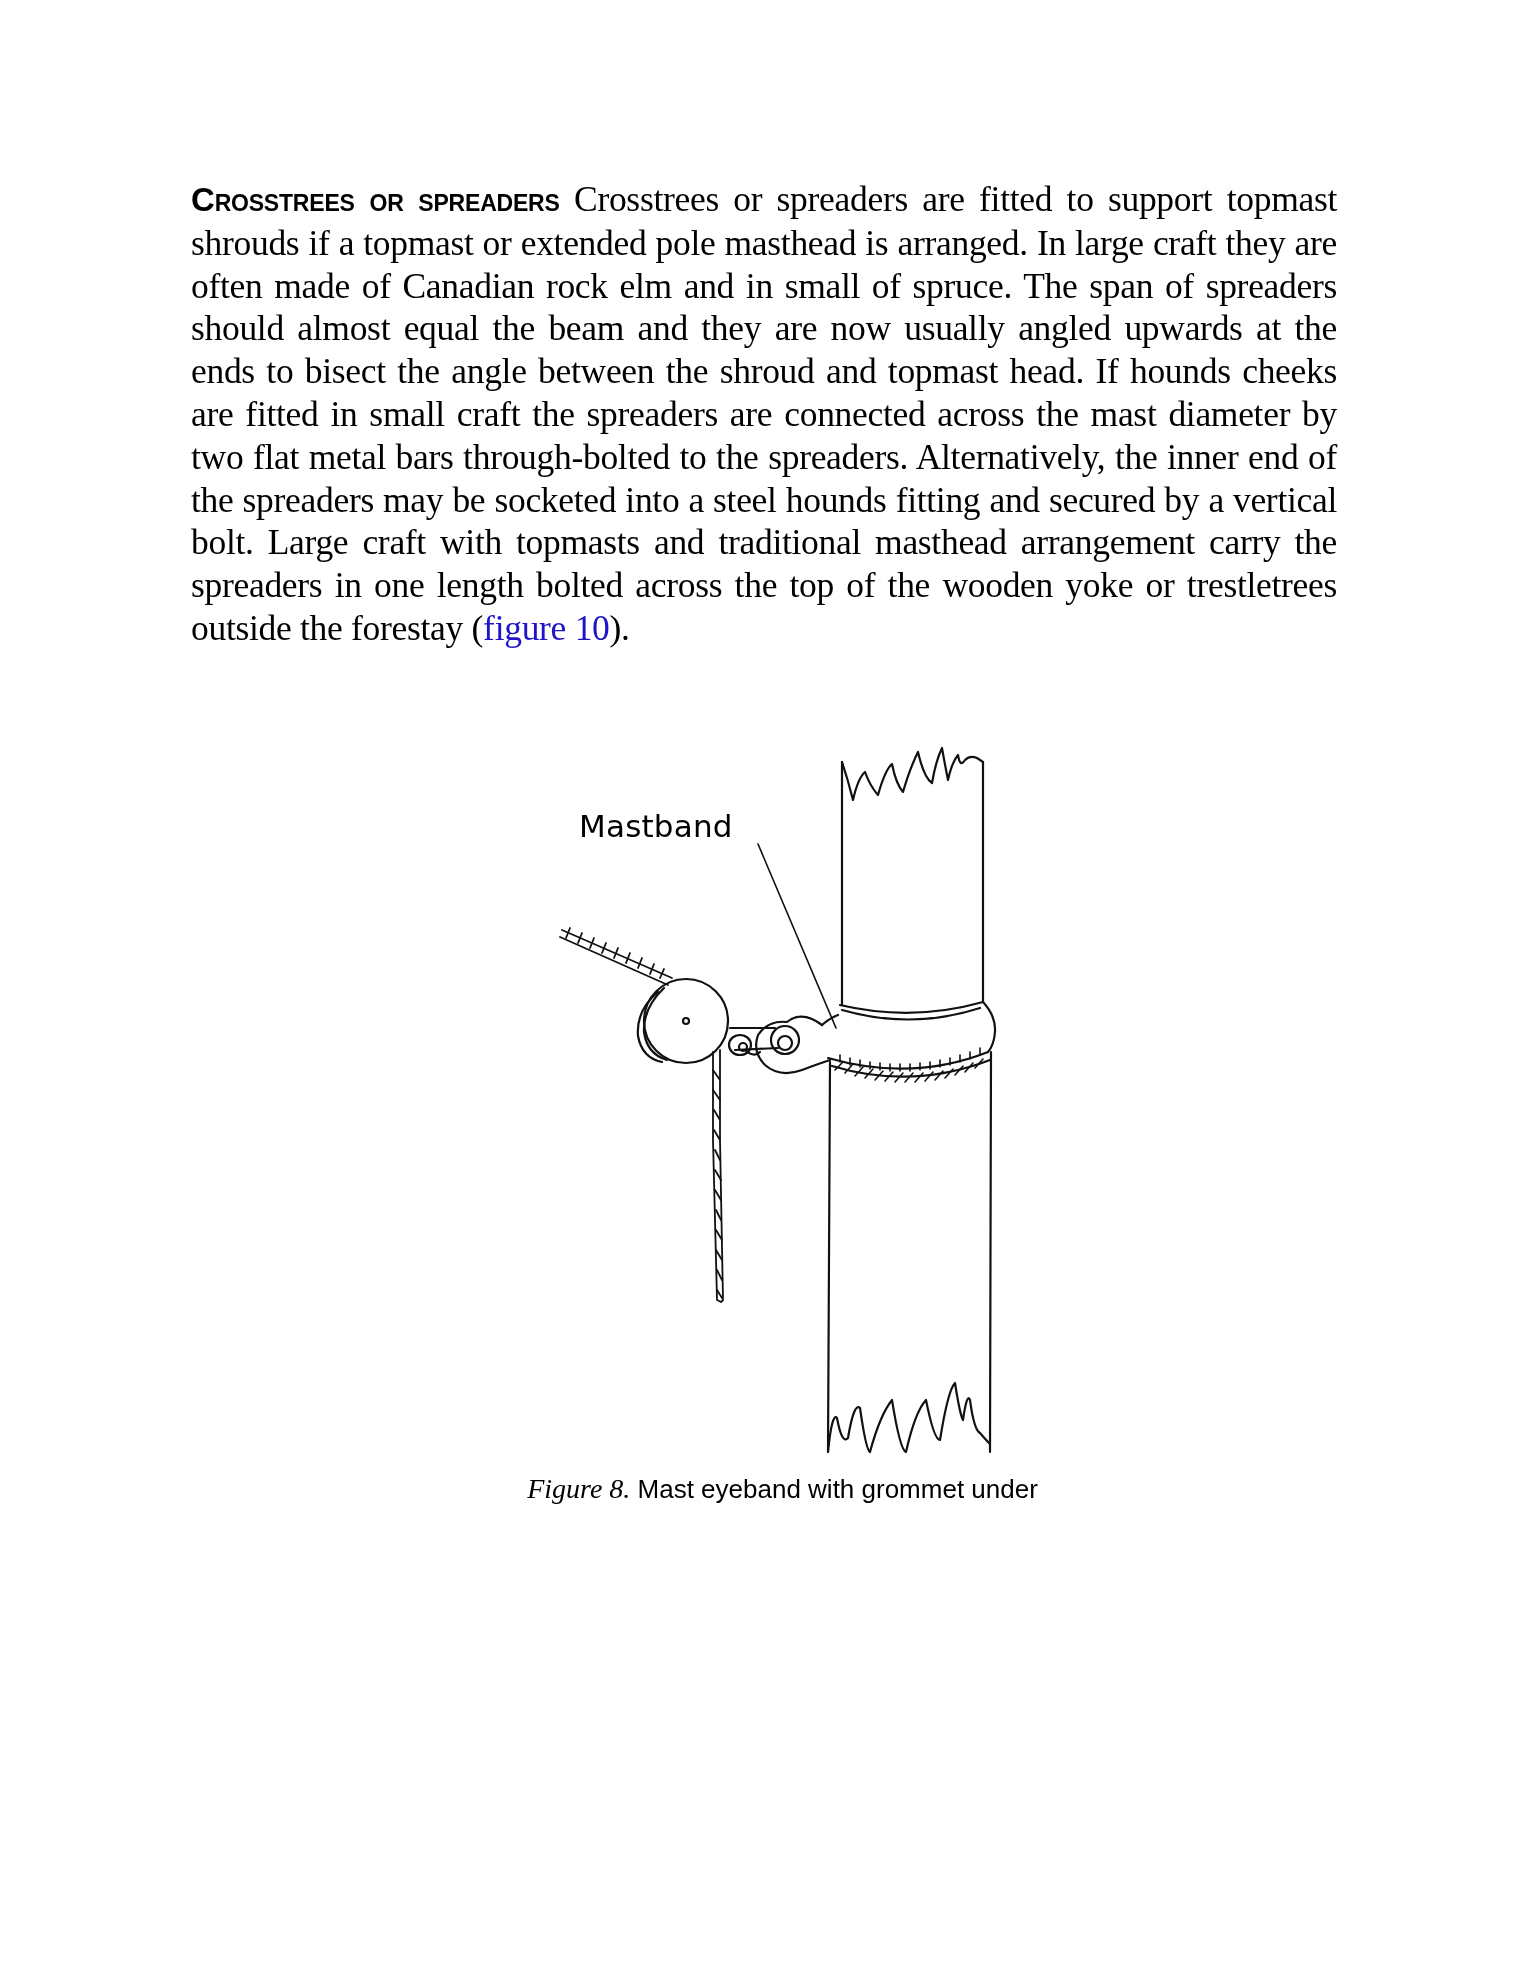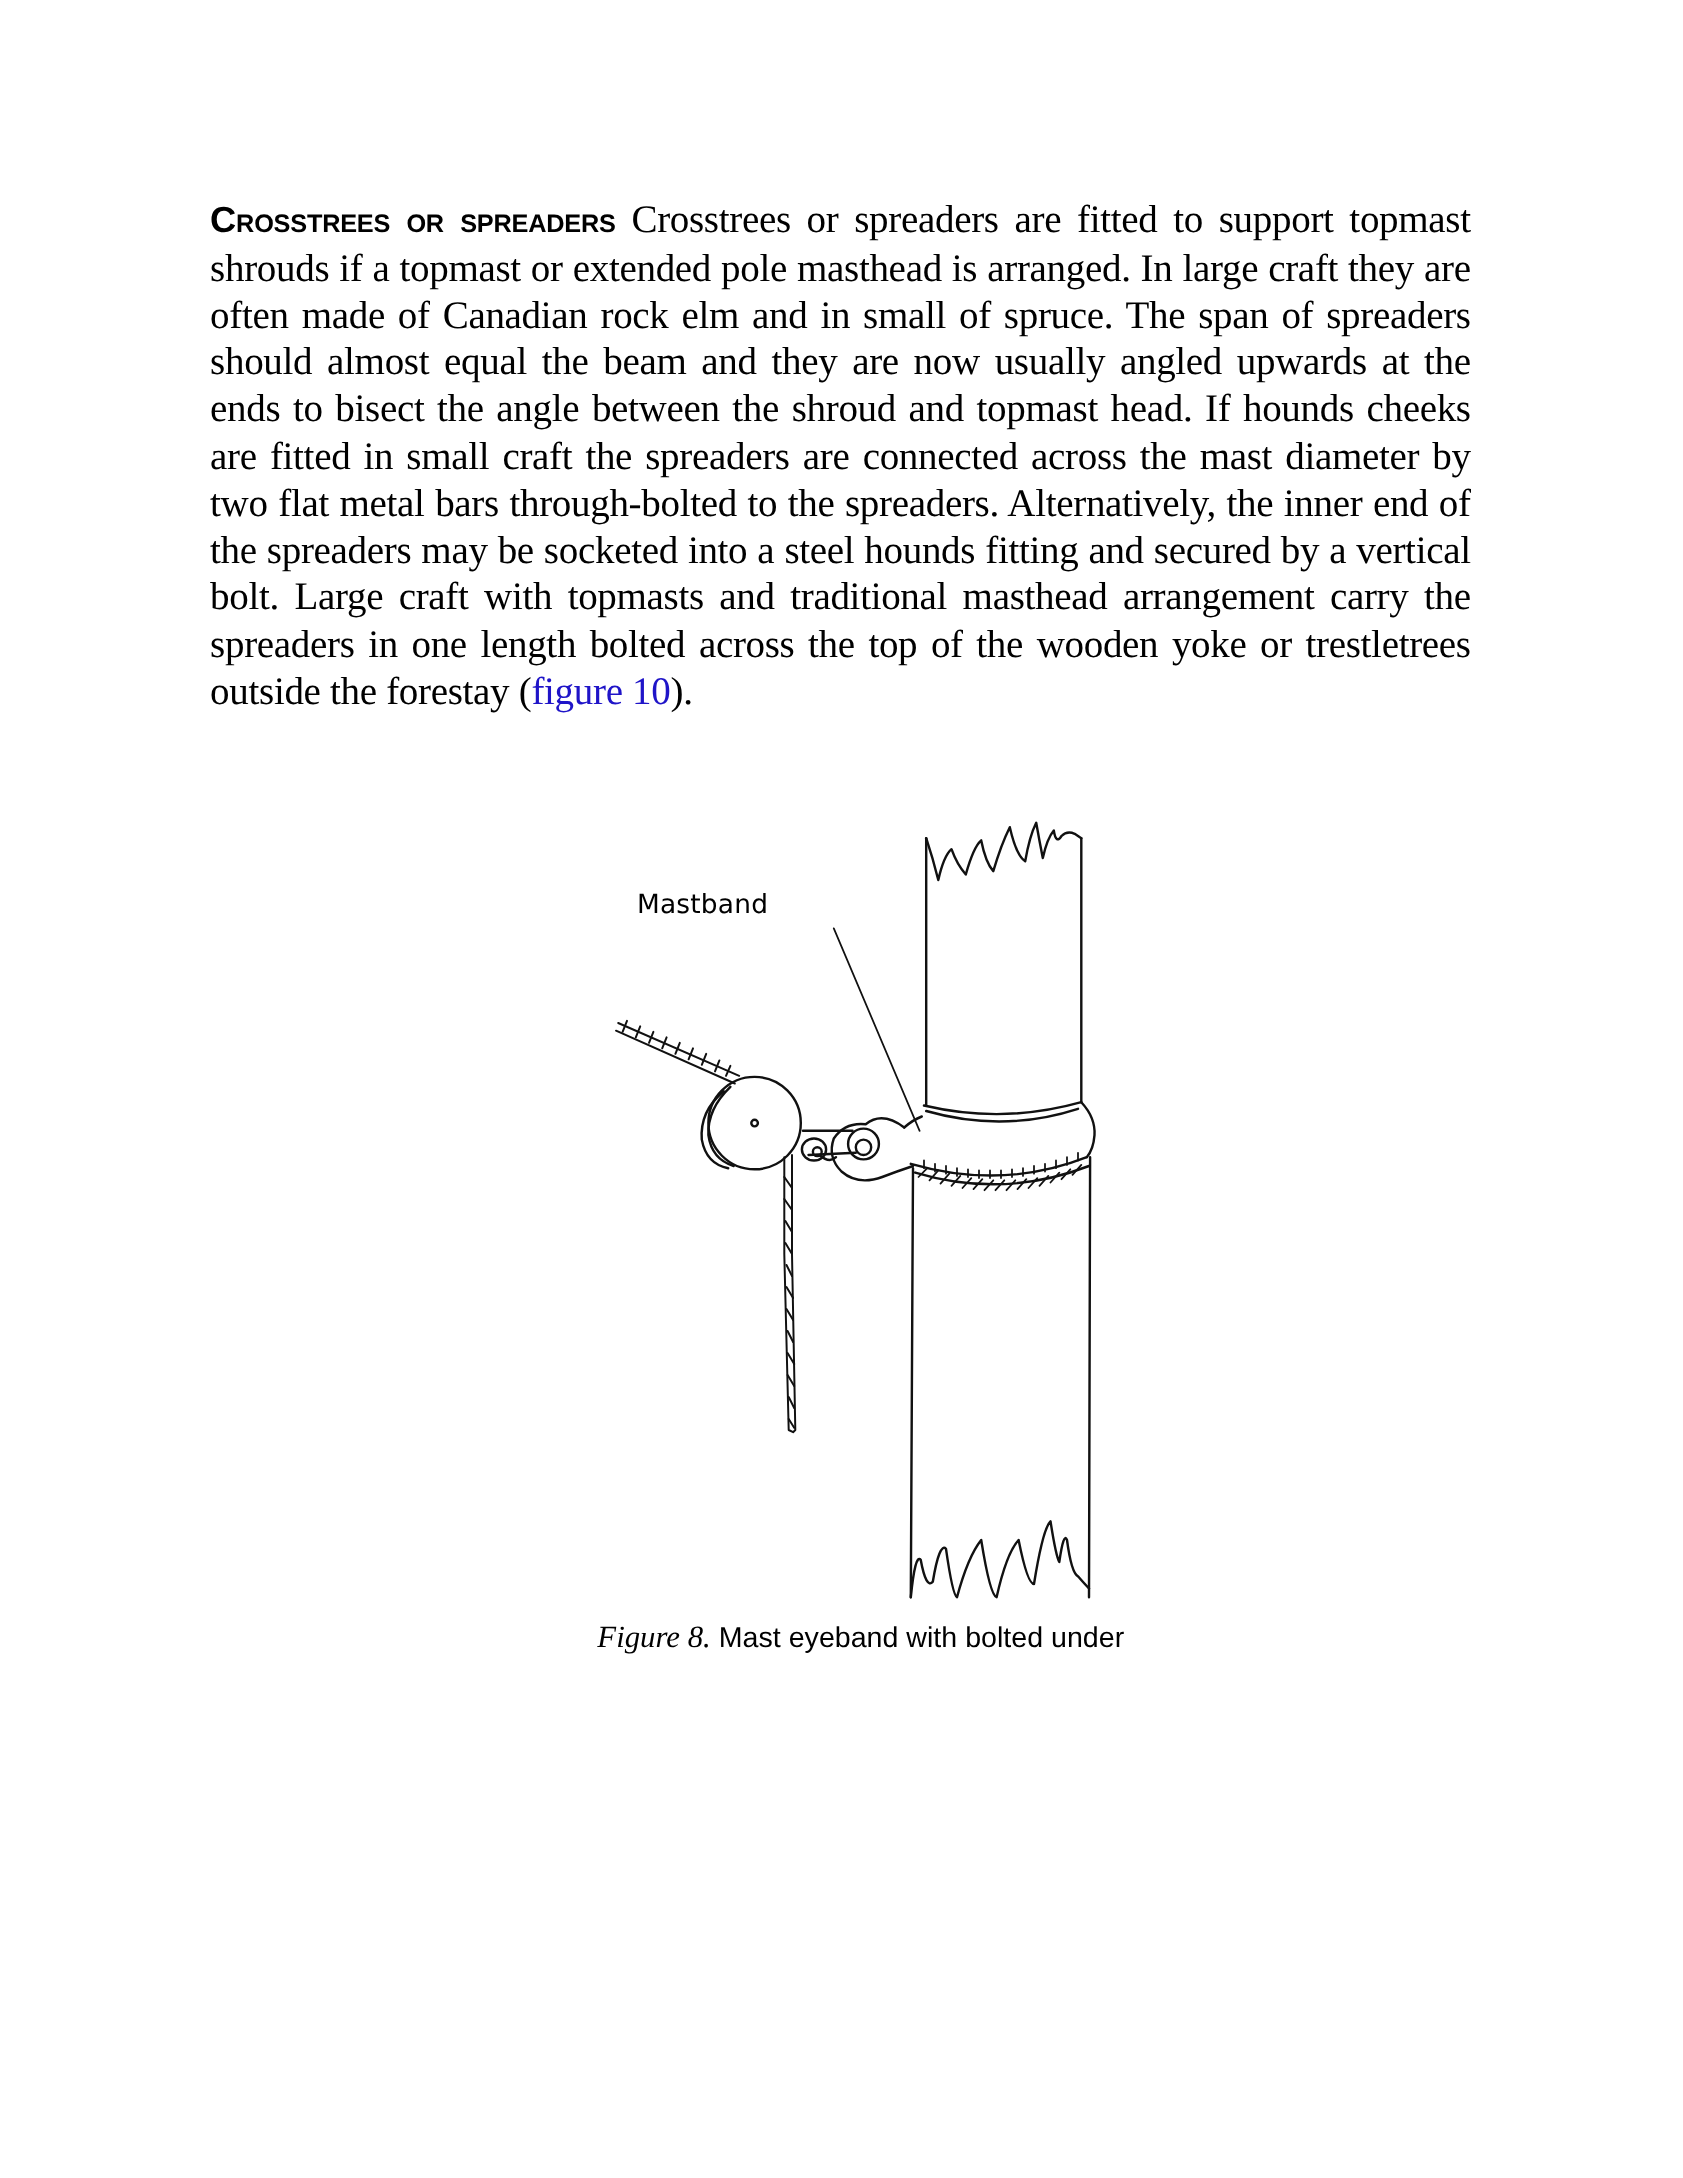--- a/index.html
+++ b/index.html
@@ -58,21 +58,21 @@
     .figure svg {
       position: absolute;
       left: 0;
       top: 0;
     }
     .fig-label {
       position: absolute;
       left: 39px;
       top: 68px;
       font-family: "DejaVu Sans", "Liberation Sans", sans-serif;
-      font-size: 24px;
+      font-size: 31px;
       color: #000;
       letter-spacing: 0.2px;
     }
     .caption {
       position: absolute;
       left: 0;
       top: 1473px;
       width: 1530px;
       text-align: center;
       font-size: 27px;
@@ -153,15 +153,15 @@
         <path d="M30 188 L26 198 M42 193 L38 203 M54 198 L50 208 M66 203 L62 213 M78 208 L74 218 M90 213 L86 223 M102 218 L98 228 M114 224 L110 234 M124 229 L120 238"></path>
         <path d="M173 312 L173 400 L177 560 L181 562 L183 560 L180 400 L180 310"></path>
         <path d="M173 330 L180 340 M173 350 L180 360 M174 370 L180 380 M174 390 L180 400 M175 410 L180 420 M175 430 L181 440 M175 450 L181 460 M176 470 L181 480 M176 490 L182 500 M176 510 L182 520 M177 530 L182 540 M177 550 L182 558"></path>
       </g>
 
       <path d="M218 104 L296 288" stroke-width="1.6"></path>
     </svg>
     <div class="fig-label">Mastband</div>
   </div>
 
-  <div class="caption"><span class="fig-num">Figure 8.</span><span class="fig-text"> Mast eyeband with bolted under</span></div>
+  <div class="caption"><span class="fig-num">Figure 8.</span><span class="fig-text"> Mast eyeband with grommet under</span></div>
 
 </div>
 
 </body></html>

